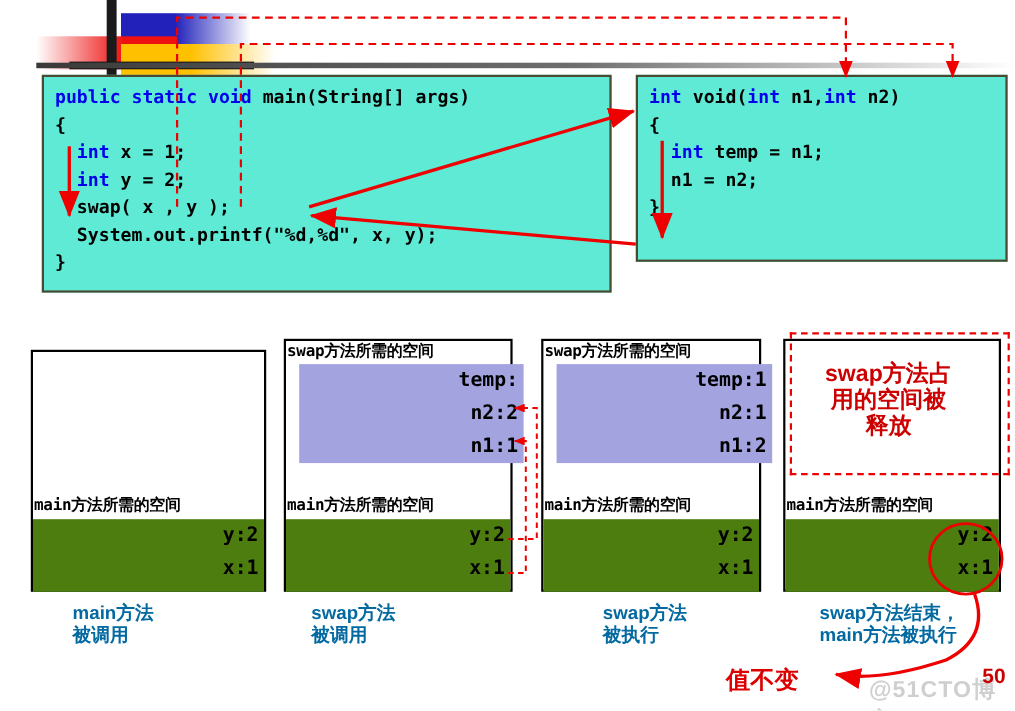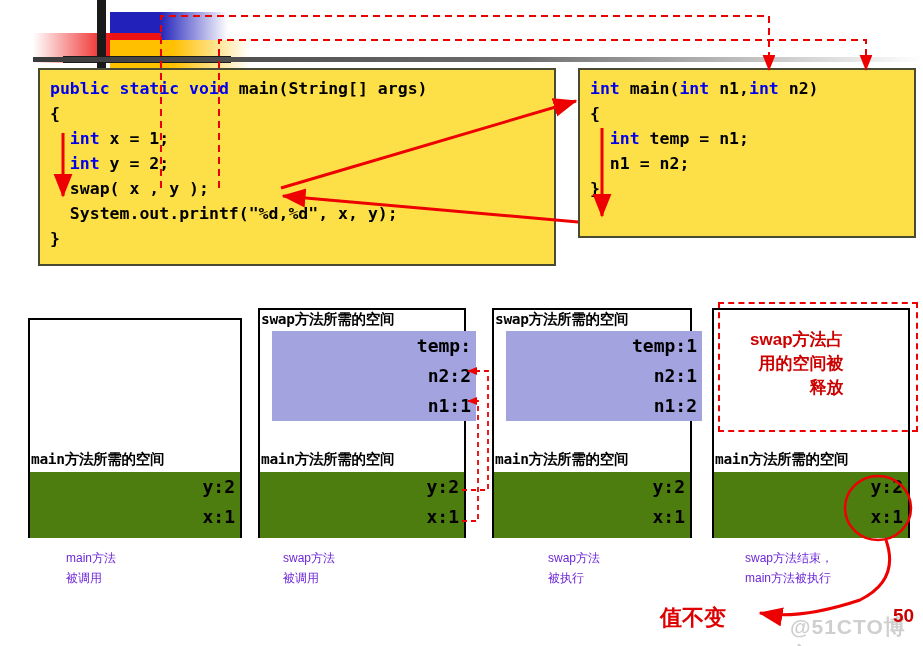--- a/index.html
+++ b/index.html
@@ -16,43 +16,43 @@
   .deco-yellow{position:absolute;left:110px;top:40px;width:140px;height:33px;
       background:linear-gradient(to right,#FFC000 0%,#FFC000 45%,#ffffff 100%);}
   .deco-vbar{position:absolute;left:97px;top:0px;width:9px;height:72px;background:#1a1a1a;}
   .deco-hbar{position:absolute;left:63px;top:56px;width:168px;height:7px;background:#1a1a1a;}
 
   
   #rule{left:33px;top:57px;width:890px;height:5px;
         background:linear-gradient(to right,#3a3a3a 0%,#6e6e6e 55%,#ffffff 100%);}
 
   
-  .codebox{background:#fde047;border:2px solid #4a4a33;
+  .codebox{background:#5eead4;border:2px solid #4a4a33;
            font-family:"DejaVu Sans Mono","Liberation Mono",monospace;
            font-weight:bold;font-size:16.5px;color:#000000;line-height:25px;
            box-sizing:border-box;padding:6px 10px;}
   #code-main{left:38px;top:68px;width:518px;height:198px;}
   #code-swap{left:578px;top:68px;width:338px;height:170px;}
   .kw{color:#0000EE;}
   .codeline{white-space:pre;}
   .mem-outer{position:absolute;border:2px solid #000;box-sizing:border-box;background:#fff;}
   .band{position:absolute;box-sizing:border-box;text-align:right;
         font-family:"DejaVu Sans Mono","Liberation Mono",monospace;
         font-size:18px;font-weight:bold;color:#000;line-height:30px;padding-right:5px;}
   .band-purple{background:#A3A3E0;margin-left:12px;}
   .band-green{background:#4d7c0f;}
   .sectlabel{position:absolute;font-family:"DejaVu Sans Mono","Liberation Mono",monospace;
         font-size:14.5px;font-weight:bold;color:#000;white-space:nowrap;letter-spacing:-0.3px;}
-  .caption{position:absolute;font-size:12px;font-weight:normal;color:#6d28d9;
+  .caption{position:absolute;font-size:17px;font-weight:bold;color:#0369a1;
            line-height:20px;white-space:nowrap;}
 
   
   #freed-box{position:absolute;border:2.5px dashed #EE0000;box-sizing:border-box;}
-  #freed-text{position:absolute;color:#CC0000;font-size:17px;font-weight:bold;
-              line-height:24px;text-align:right;}
+  #freed-text{position:absolute;color:#CC0000;font-size:21px;font-weight:bold;
+              line-height:24px;text-align:center;}
 
   
   #val-note{position:absolute;color:#DD0000;font-size:22px;font-weight:bold;}
   #pagenum{position:absolute;color:#CC0000;font-size:19px;font-weight:bold;}
   #watermark{position:absolute;color:#cfcfcf;font-size:21px;font-weight:bold;letter-spacing:1px;}
 
   svg.ovl{position:absolute;left:0;top:0;width:923px;height:646px;pointer-events:none;}
 </style>
 </head>
 <body>
@@ -69,21 +69,21 @@
 <div class="abs codebox" id="code-main">
     <div class="codeline"><span class="kw">public </span><span class="kw">static </span><span class="kw">void </span><span>main(String[] args)</span></div>
     <div class="codeline"><span>{</span></div>
     <div class="codeline"><span class="kw">  int </span><span>x = 1;</span></div>
     <div class="codeline"><span class="kw">  int </span><span>y = 2;</span></div>
     <div class="codeline"><span>  swap( x , y );</span></div>
     <div class="codeline"><span>  System.out.printf("%d,%d", x, y);</span></div>
     <div class="codeline"><span>}</span></div>
   </div>
 <div class="abs codebox" id="code-swap">
-    <div class="codeline"><span class="kw">int </span><span>main(</span><span class="kw">int </span><span>n1,</span><span class="kw">int </span><span>n2)</span></div>
+    <div class="codeline"><span class="kw">int </span><span>void(</span><span class="kw">int </span><span>n1,</span><span class="kw">int </span><span>n2)</span></div>
     <div class="codeline"><span>{</span></div>
     <div class="codeline"><span class="kw">  int </span><span>temp = n1;</span></div>
     <div class="codeline"><span>  n1 = n2;</span></div>
     <div class="codeline"><span>}</span></div>
   </div>
 
 <div id="columns-host">
     <div class="mem-outer" style="left: 28px; top: 318px; width: 214px; height: 220px;"></div>
     <div class="sectlabel" style="left: 31px; top: 450px;">main方法所需的空间</div>
     <div class="band band-green" style="left: 30px; top: 472px; width: 210px; height: 66px;">

